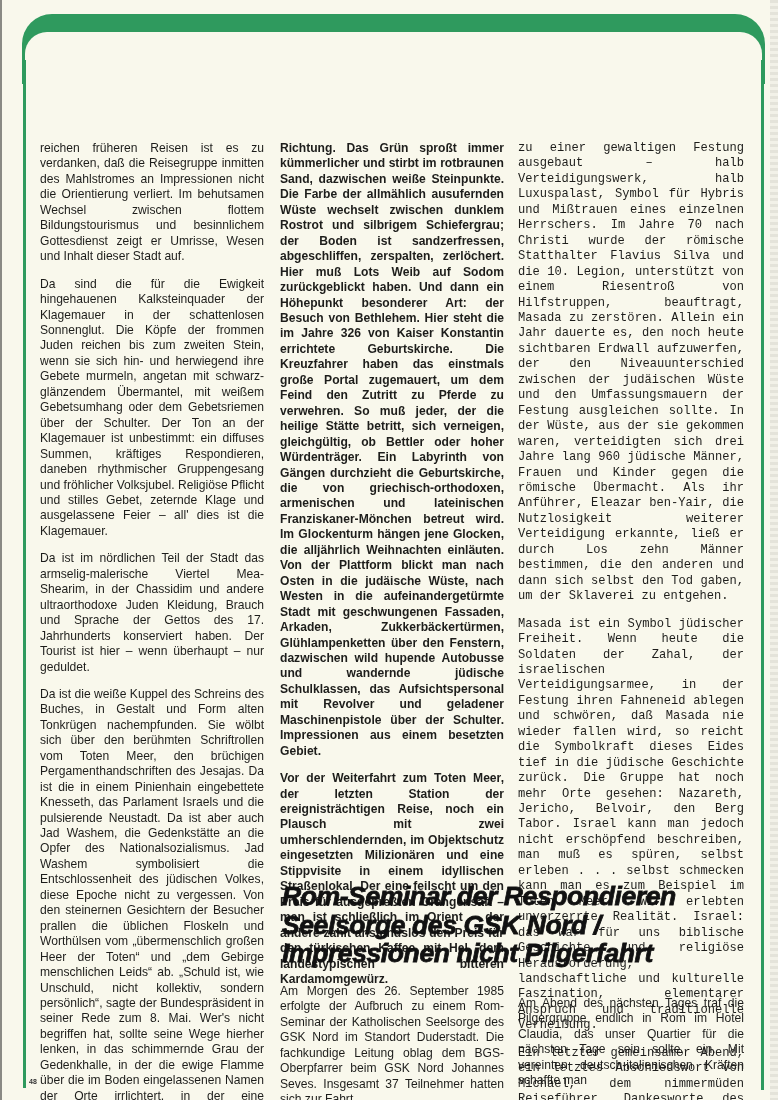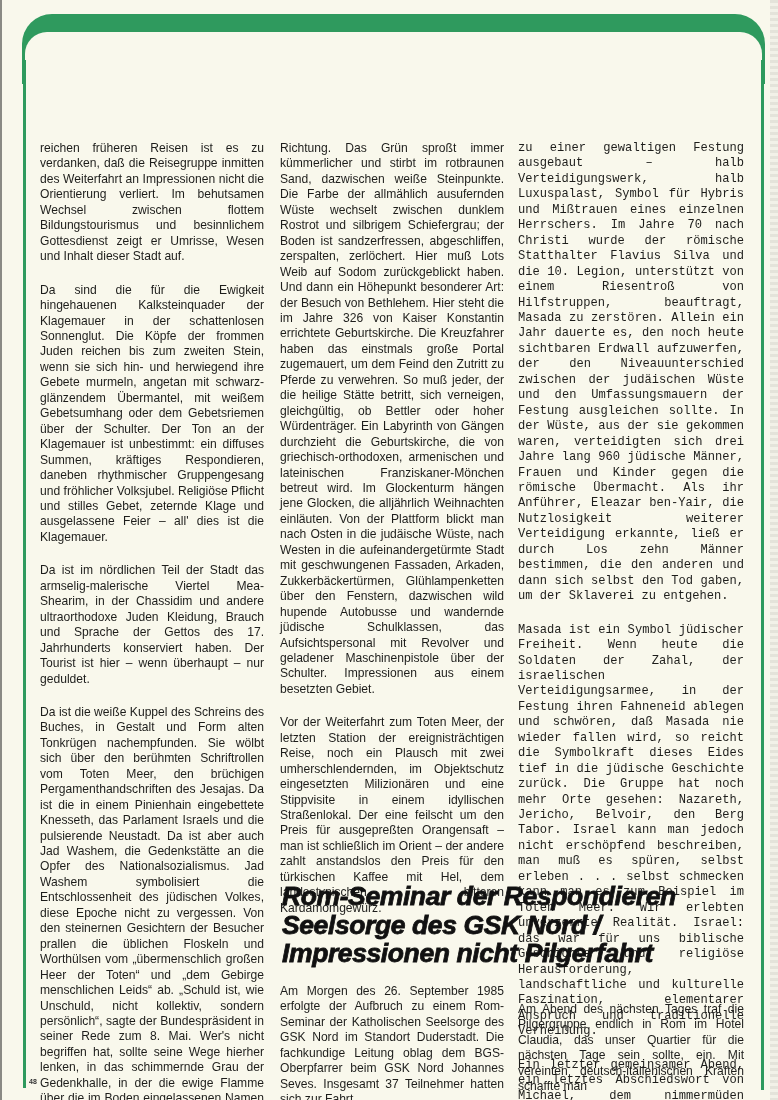--- a/index.html
+++ b/index.html
@@ -30,23 +30,23 @@
     position: absolute; left: 23px; top: 60px; width: 3px; height: 1028px; background: #2f9a5e;
   }
   .frame-right {
     position: absolute; left: 761px; top: 60px; width: 3px; height: 1030px; background: #2f9a5e;
   }
   .col {
     position: absolute; font-size: 12.1px; line-height: 15.45px;
     text-align: justify; hyphens: manual;
   }
   .col p { margin: 0; }
-  .col p.gap { margin-top: 18px; }
+  .col p.gap { margin-top: 12px; }
   #col1 { left: 40px; top: 141px; width: 224px; }
-  #col2 { left: 280px; top: 141px; width: 224px; }
+  #col2 { left: 280px; top: 141px; width: 224px; font-weight: bold; }
   #col3 { left: 518px; top: 141px; width: 226px; font-family: Liberation Mono, monospace; }
   .sig { display: flex; justify-content: space-between; }
   .headline {
     position: absolute; left: 282px; top: 882px; width: 470px;
     font-family: "Liberation Sans", sans-serif; font-weight: bold; font-style: italic;
     font-size: 26.5px; line-height: 28.5px; letter-spacing: -0.4px; color: #111;
     -webkit-text-stroke: 0.8px #111;
   }
   #col4 { left: 280px; top: 984px; width: 224px; }
   #col5 { left: 518px; top: 984px; width: 226px; }
@@ -59,21 +59,21 @@
 
 <div class="left-edge"></div>
 <div class="right-strip"></div>
 
 <div class="frame-top"></div>
 <div class="frame-top-inner"></div>
 <div class="frame-left"></div>
 <div class="frame-right"></div>
 
 <div id="col1" class="col">
-  <p>reichen früheren Reisen ist es zu verdanken, daß die Reisegruppe inmitten des Weiterfahrt an Impressionen nicht die Orientierung verliert. Im behutsamen Wechsel zwischen flottem Bildungstourismus und besinnlichem Gottesdienst zeigt er Umrisse, Wesen und Inhalt dieser Stadt auf.</p>
+  <p>reichen früheren Reisen ist es zu verdanken, daß die Reisegruppe inmitten des Mahlstromes an Impressionen nicht die Orientierung verliert. Im behutsamen Wechsel zwischen flottem Bildungstourismus und besinnlichem Gottesdienst zeigt er Umrisse, Wesen und Inhalt dieser Stadt auf.</p>
   <p class="gap">Da sind die für die Ewigkeit hingehauenen Kalksteinquader der Klagemauer in der schattenlosen Sonnenglut. Die Köpfe der frommen Juden reichen bis zum zweiten Stein, wenn sie sich hin- und herwiegend ihre Gebete murmeln, angetan mit schwarz-glänzendem Übermantel, mit weißem Gebetsumhang oder dem Gebetsriemen über der Schulter. Der Ton an der Klagemauer ist unbestimmt: ein diffuses Summen, kräftiges Respondieren, daneben rhythmischer Gruppengesang und fröhlicher Volksjubel. Religiöse Pflicht und stilles Gebet, zeternde Klage und ausgelassene Feier – all' dies ist die Klagemauer.</p>
   <p class="gap">Da ist im nördlichen Teil der Stadt das armselig-malerische Viertel Mea-Shearim, in der Chassidim und andere ultraorthodoxe Juden Kleidung, Brauch und Sprache der Gettos des 17. Jahrhunderts konserviert haben. Der Tourist ist hier – wenn überhaupt – nur geduldet.</p>
   <p class="gap">Da ist die weiße Kuppel des Schreins des Buches, in Gestalt und Form alten Tonkrügen nachempfunden. Sie wölbt sich über den berühmten Schriftrollen vom Toten Meer, den brüchigen Pergamenthandschriften des Jesajas. Da ist die in einem Pinienhain eingebettete Knesseth, das Parlament Israels und die pulsierende Neustadt. Da ist aber auch Jad Washem, die Gedenkstätte an die Opfer des Nationalsozialismus. Jad Washem symbolisiert die Entschlossenheit des jüdischen Volkes, diese Epoche nicht zu vergessen. Von den steinernen Gesichtern der Besucher prallen die üblichen Floskeln und Worthülsen vom „übermenschlich großen Heer der Toten“ und „dem Gebirge menschlichen Leids“ ab. „Schuld ist, wie Unschuld, nicht kollektiv, sondern persönlich“, sagte der Bundespräsident in seiner Rede zum 8. Mai. Wer's nicht begriffen hat, sollte seine Wege hierher lenken, in das schimmernde Grau der Gedenkhalle, in der die ewige Flamme über die im Boden eingelassenen Namen der Orte irrlichtert, in der eine wahnwitzige Ideologie das Schicksal von Millionen Menschen jüdischen Glaubens vollendet hat. Wie meinte S. B. Shaw? Der Wert des Menschen hängt von der Zahl der Dinge ab, für die er sich schämt!</p>
 
 </div>
 
 <div id="col2" class="col">
   <p>Richtung. Das Grün sproßt immer kümmerlicher und stirbt im rotbraunen Sand, dazwischen weiße Steinpunkte. Die Farbe der allmählich ausufernden Wüste wechselt zwischen dunklem Rostrot und silbrigem Schiefergrau; der Boden ist sandzerfressen, abgeschliffen, zerspalten, zerlöchert. Hier muß Lots Weib auf Sodom zurückgeblickt haben. Und dann ein Höhepunkt besonderer Art: der Besuch von Bethlehem. Hier steht die im Jahre 326 von Kaiser Konstantin errichtete Geburtskirche. Die Kreuzfahrer haben das einstmals große Portal zugemauert, um dem Feind den Zutritt zu Pferde zu verwehren. So muß jeder, der die heilige Stätte betritt, sich verneigen, gleichgültig, ob Bettler oder hoher Würdenträger. Ein Labyrinth von Gängen durchzieht die Geburtskirche, die von griechisch-orthodoxen, armenischen und lateinischen Franziskaner-Mönchen betreut wird. Im Glockenturm hängen jene Glocken, die alljährlich Weihnachten einläuten. Von der Plattform blickt man nach Osten in die judäische Wüste, nach Westen in die aufeinandergetürmte Stadt mit geschwungenen Fassaden, Arkaden, Zukkerbäckertürmen, Glühlampenketten über den Fenstern, dazwischen wild hupende Autobusse und wandernde jüdische Schulklassen, das Aufsichtspersonal mit Revolver und geladener Maschinenpistole über der Schulter. Impressionen aus einem besetzten Gebiet.</p>
   <p class="gap">Vor der Weiterfahrt zum Toten Meer, der letzten Station der ereignisträchtigen Reise, noch ein Plausch mit zwei umherschlendernden, im Objektschutz eingesetzten Milizionären und eine Stippvisite in einem idyllischen Straßenlokal. Der eine feilscht um den Preis für ausgepreßten Orangensaft – man ist schließlich im Orient – der andere zahlt anstandslos den Preis für den türkischen Kaffee mit Hel, dem landestypischen bitteren Kardamomgewürz.</p>
 </div>

